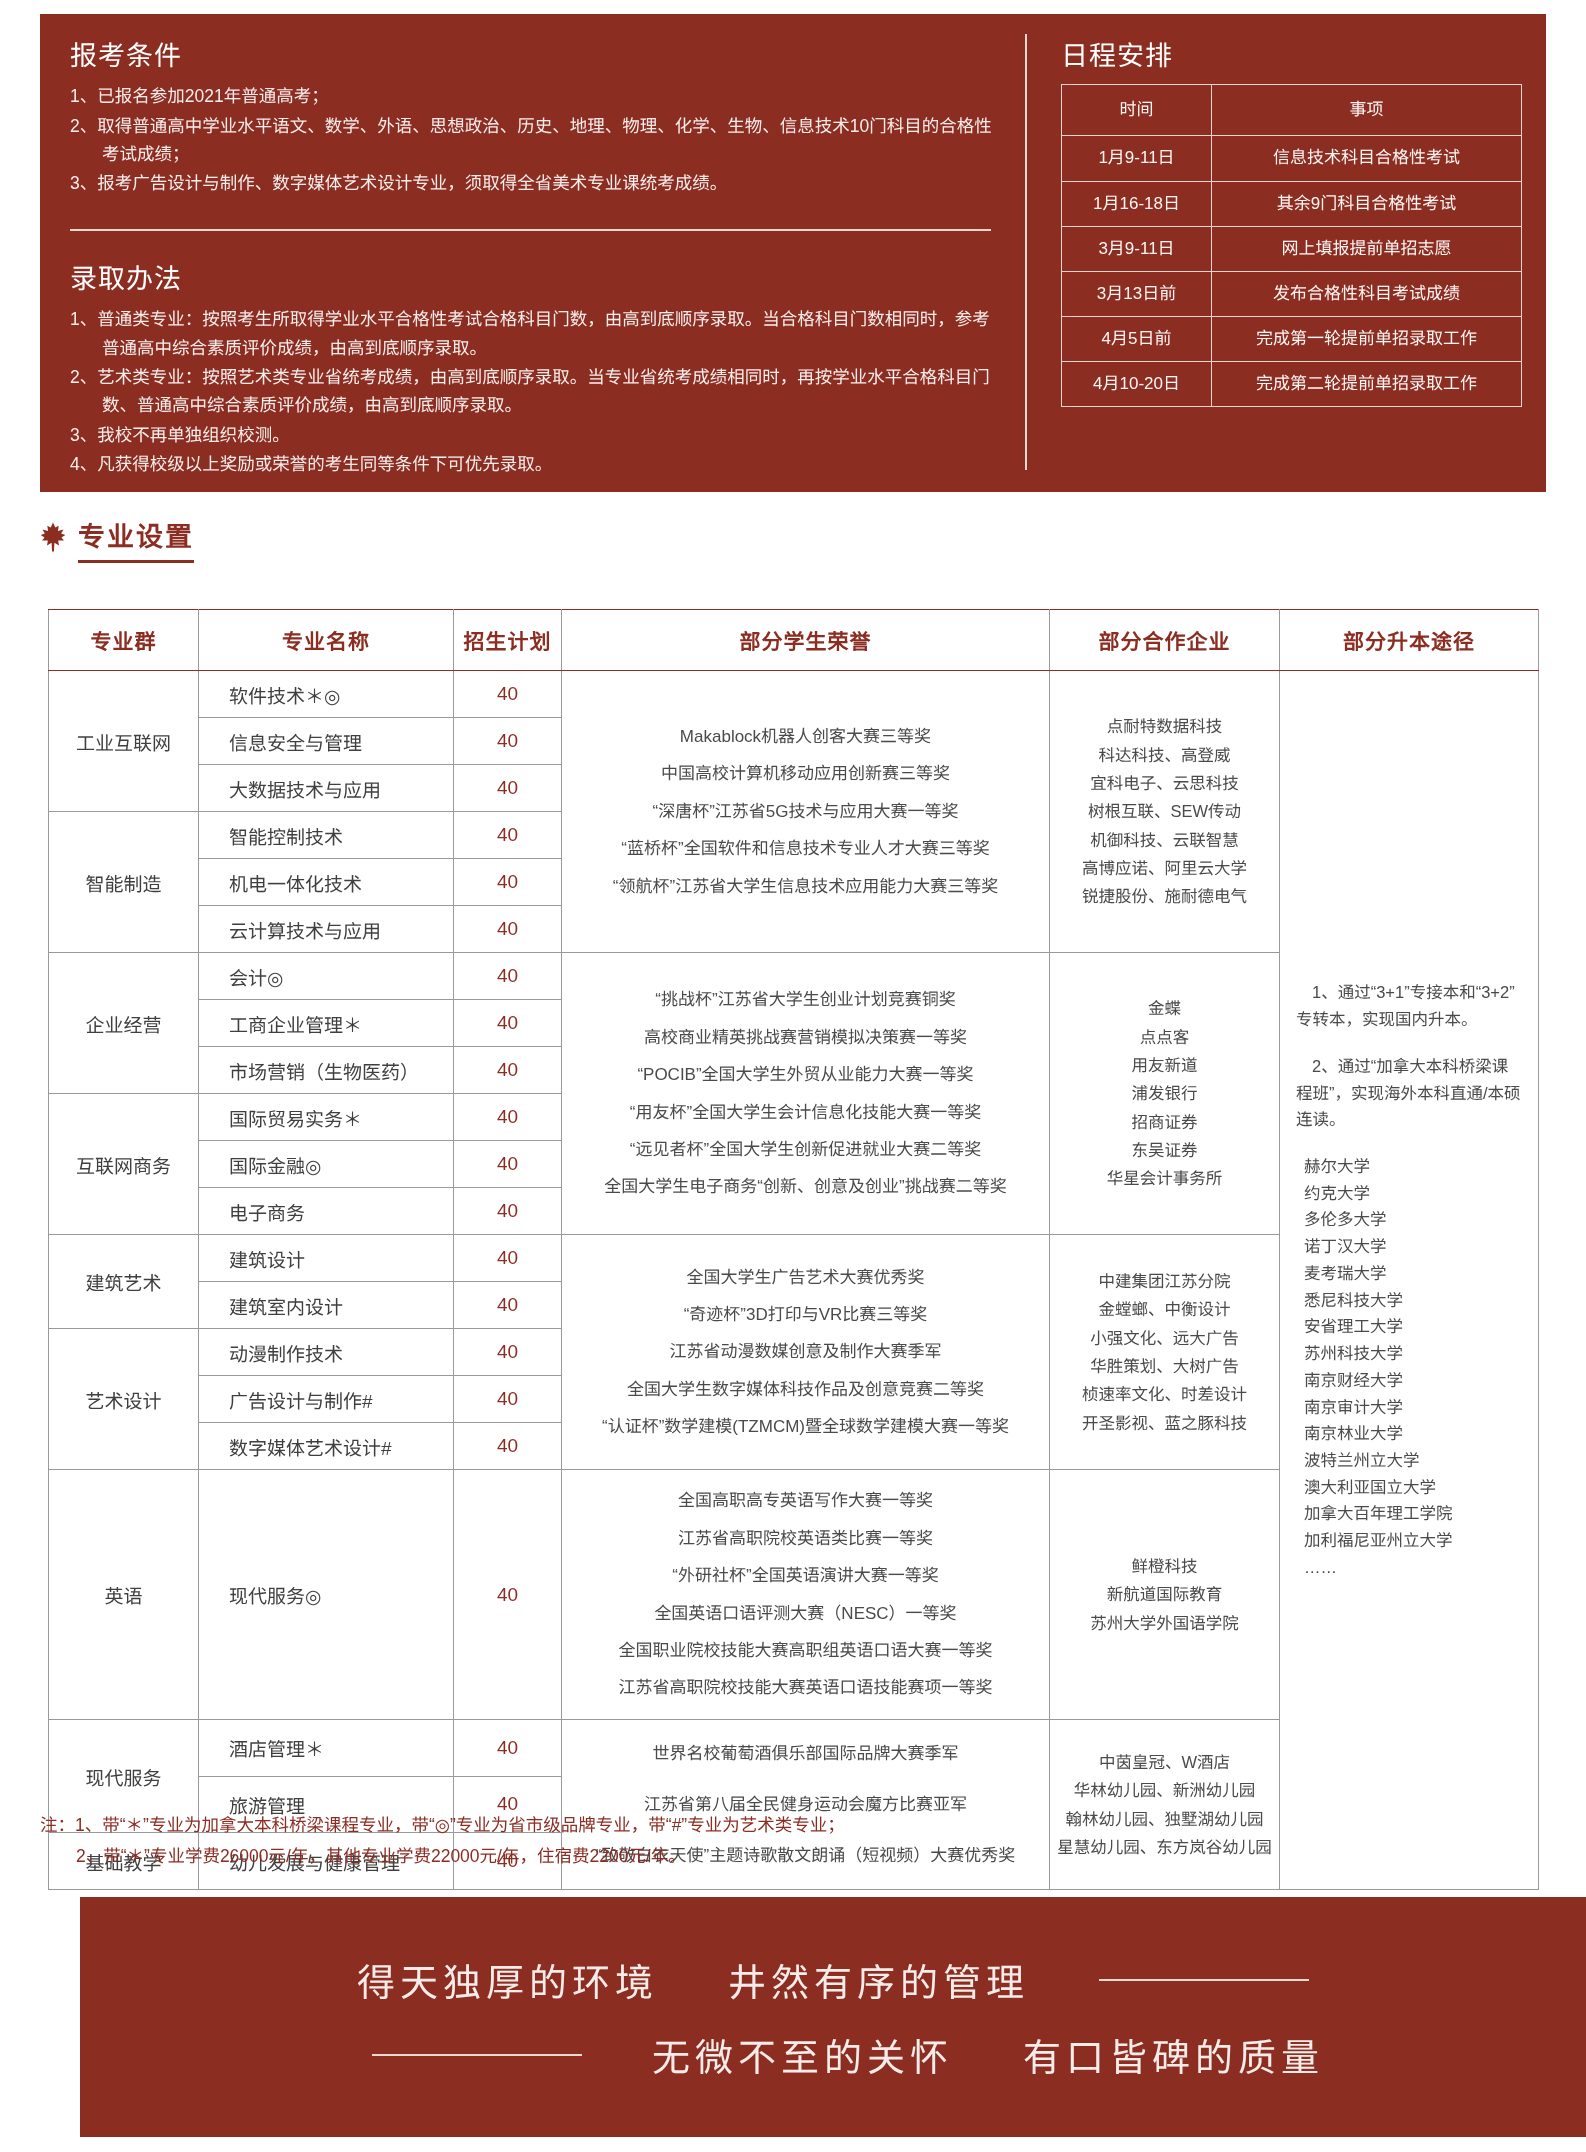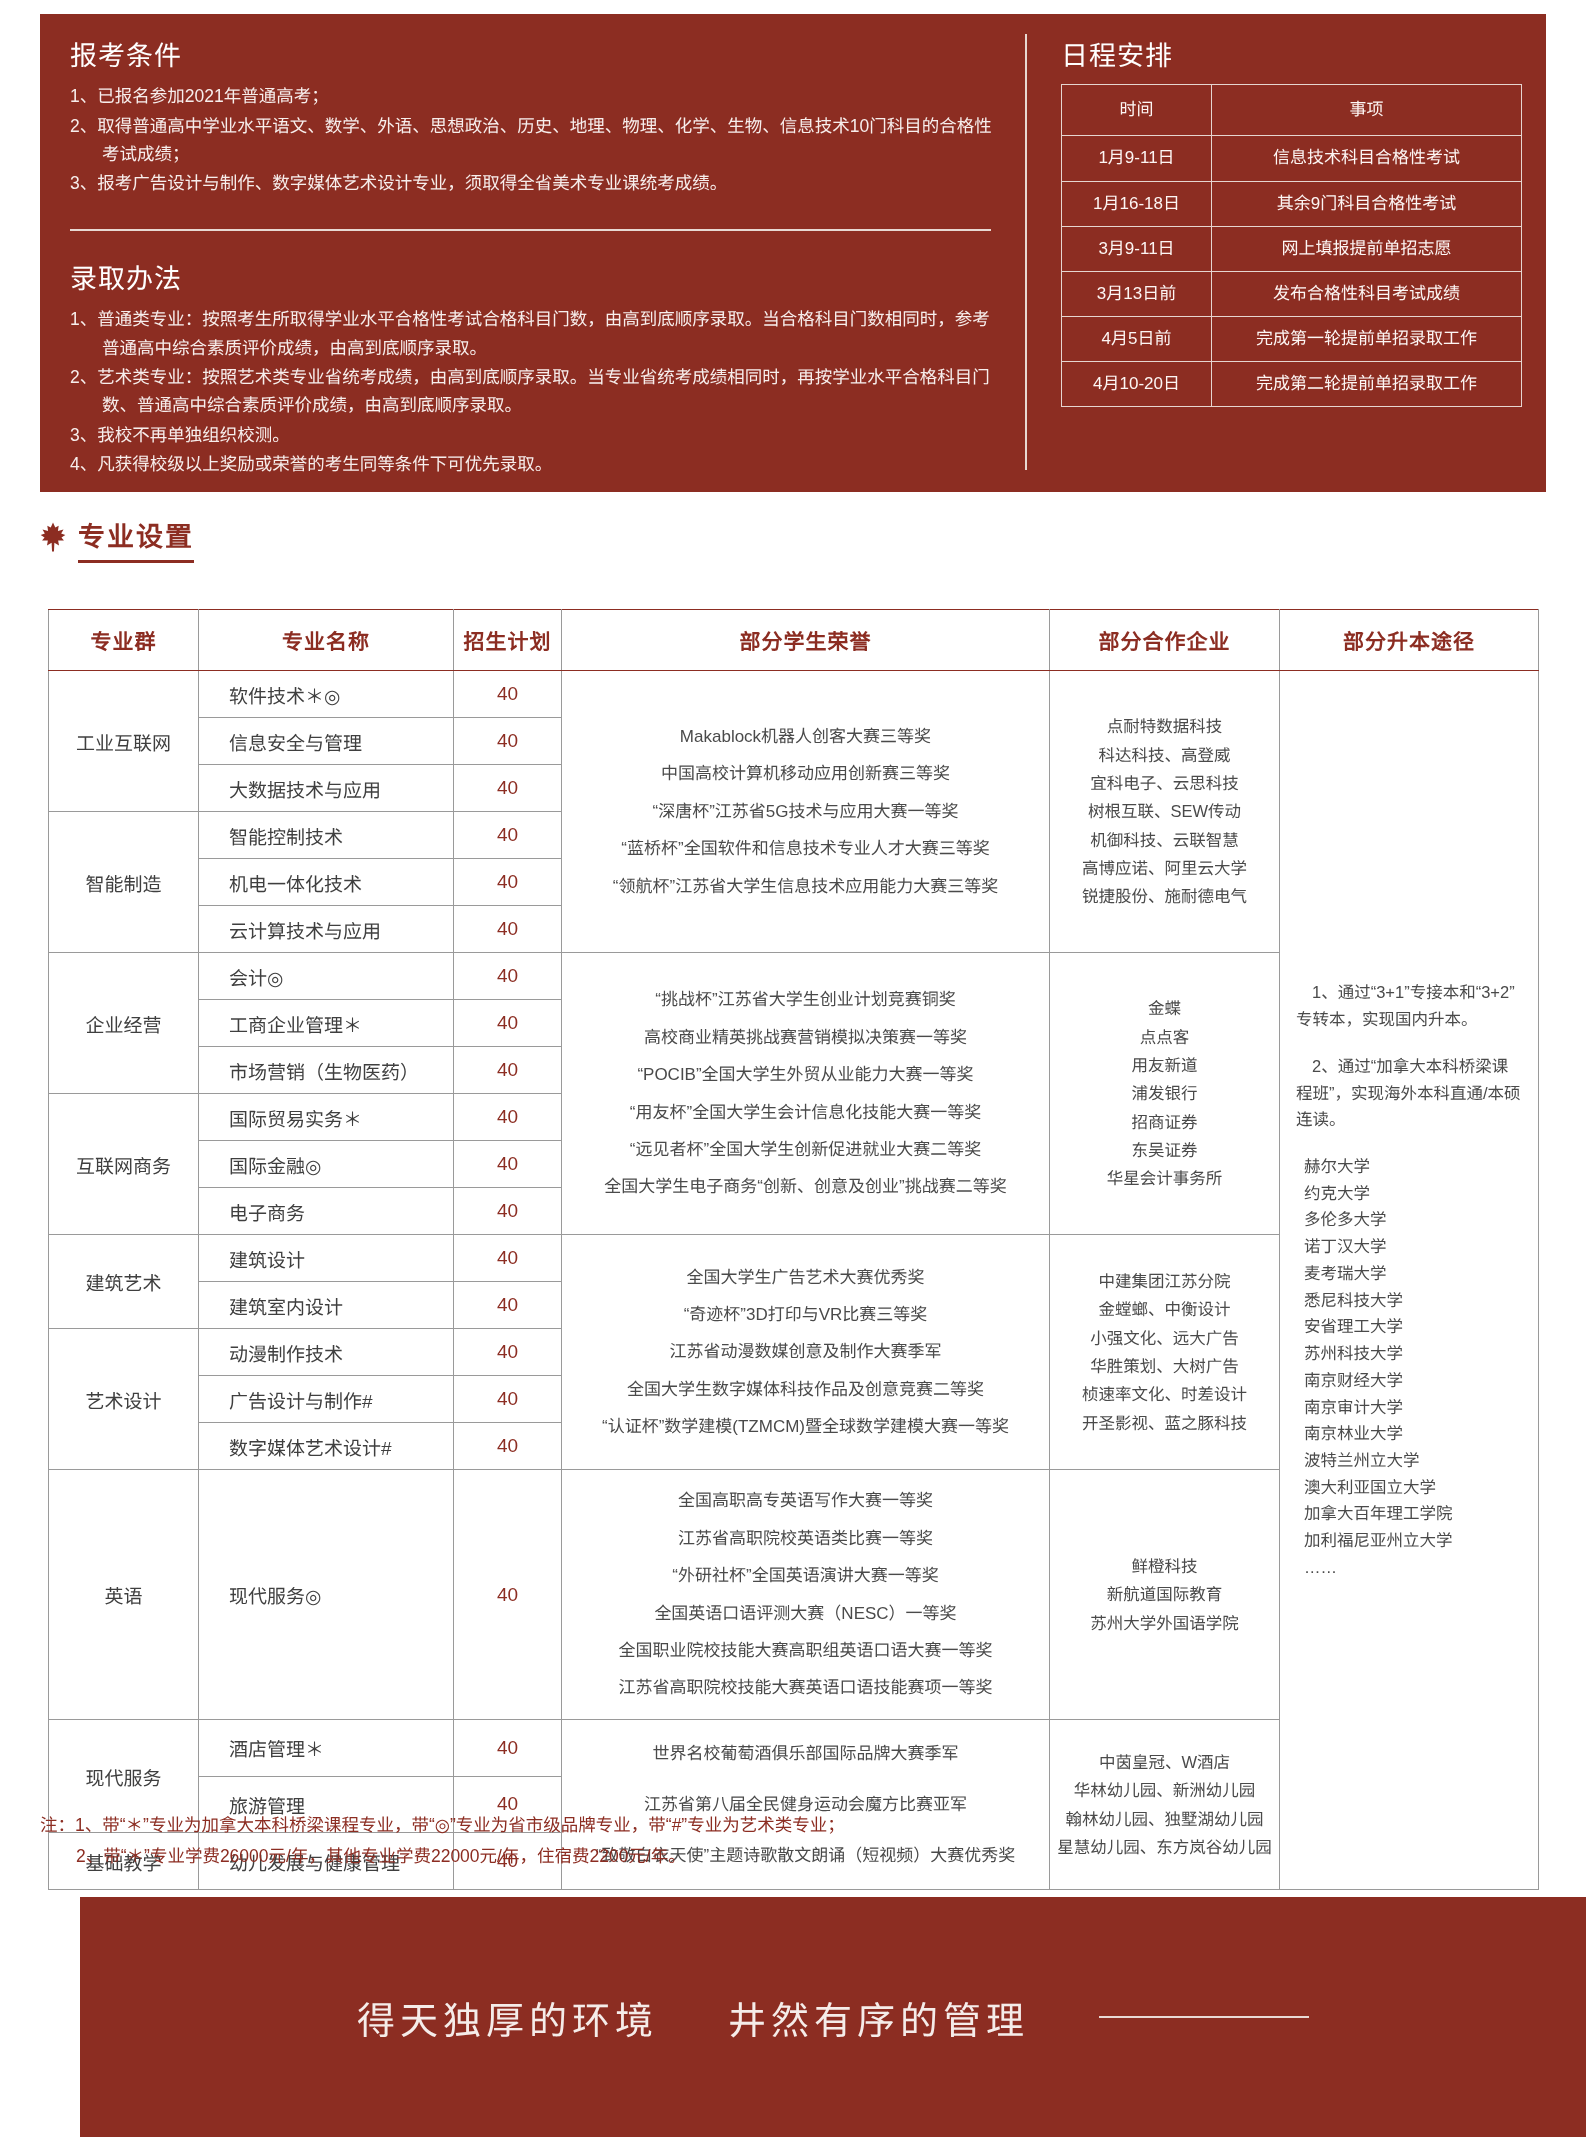--- a/index.html
+++ b/index.html
@@ -548,14 +548,19 @@
   <span class="fl indent">2、带“＊”专业学费26000元/年，其他专业学费22000元/年，住宿费2200元/年。</span>
 </div>
 
 <div class="bottom-banner">
   <div class="slogan">
     <div class="slogan-row">
       <span class="slogan-txt">得天独厚的环境</span>
       <span class="slogan-txt">井然有序的管理</span>
       <span class="rule"></span>
     </div>
+    <div class="slogan-row">
+      <span class="rule rule-left"></span>
+      <span class="slogan-txt">无微不至的关怀</span>
+      <span class="slogan-txt">有口皆碑的质量</span>
+    </div>
   </div>
 </div>
 
 </body></html>

